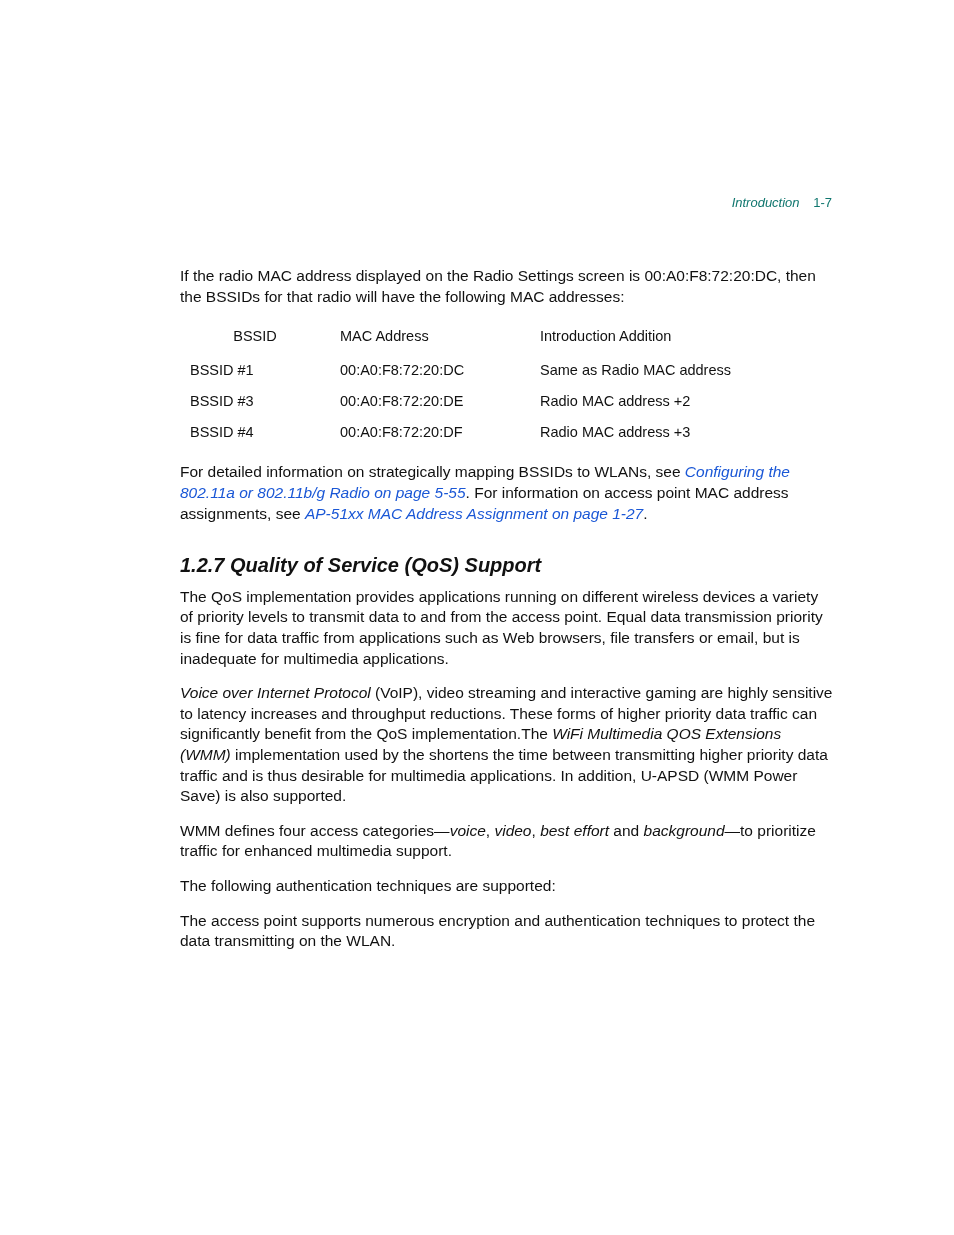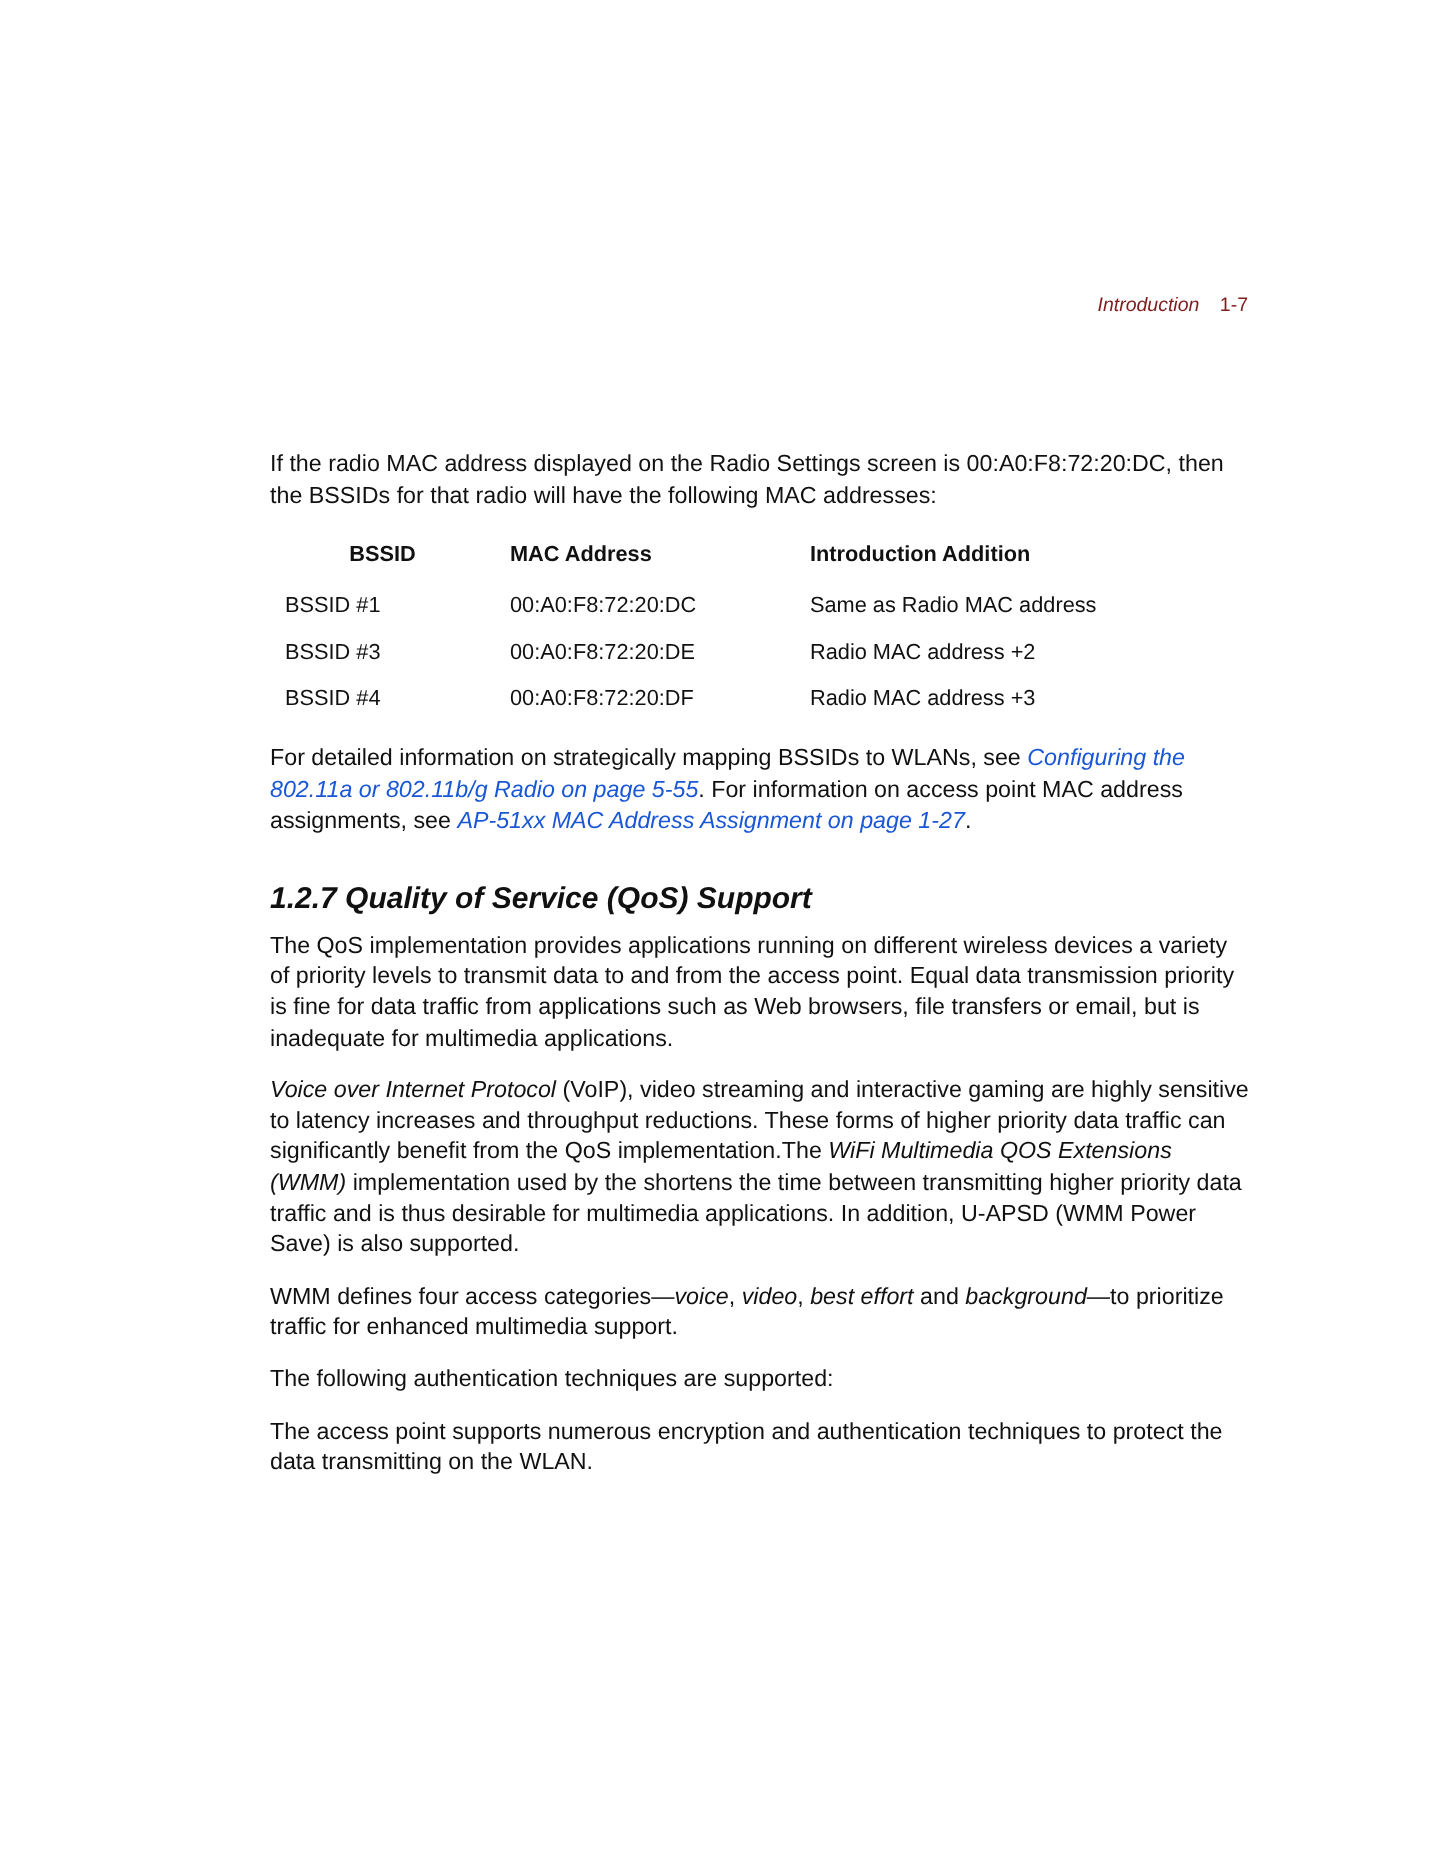--- a/index.html
+++ b/index.html
@@ -17,38 +17,38 @@
     width: 954px;
     height: 1235px;
     padding: 190px 120px 0 180px;
     position: relative;
   }
   .running-head {
     position: absolute;
     top: 195px;
     right: 122px;
     font-size: 13px;
-    color: #7f1d1d;
+    color: #0f766e;
   }
   .running-head .chapter { font-style: italic; margin-right: 10px; }
   .body {
-    margin-top: 110px;
+    margin-top: 76px;
     font-size: 15.5px;
     line-height: 1.33;
     color: #111;
   }
   .body p { margin: 0 0 14px 0; }
   table.bsstable {
     margin: 4px 0 14px 0;
     border-collapse: collapse;
     font-size: 14.5px;
     width: 100%;
   }
   table.bsstable th {
-    font-weight: bold;
+    font-weight: normal;
     text-align: left;
     padding: 6px 10px 8px 10px;
   }
   table.bsstable th:first-child { text-align: center; }
   table.bsstable td {
     padding: 6px 10px;
     vertical-align: top;
   }
   table.bsstable col.c1 { width: 150px; }
   table.bsstable col.c2 { width: 200px; }

